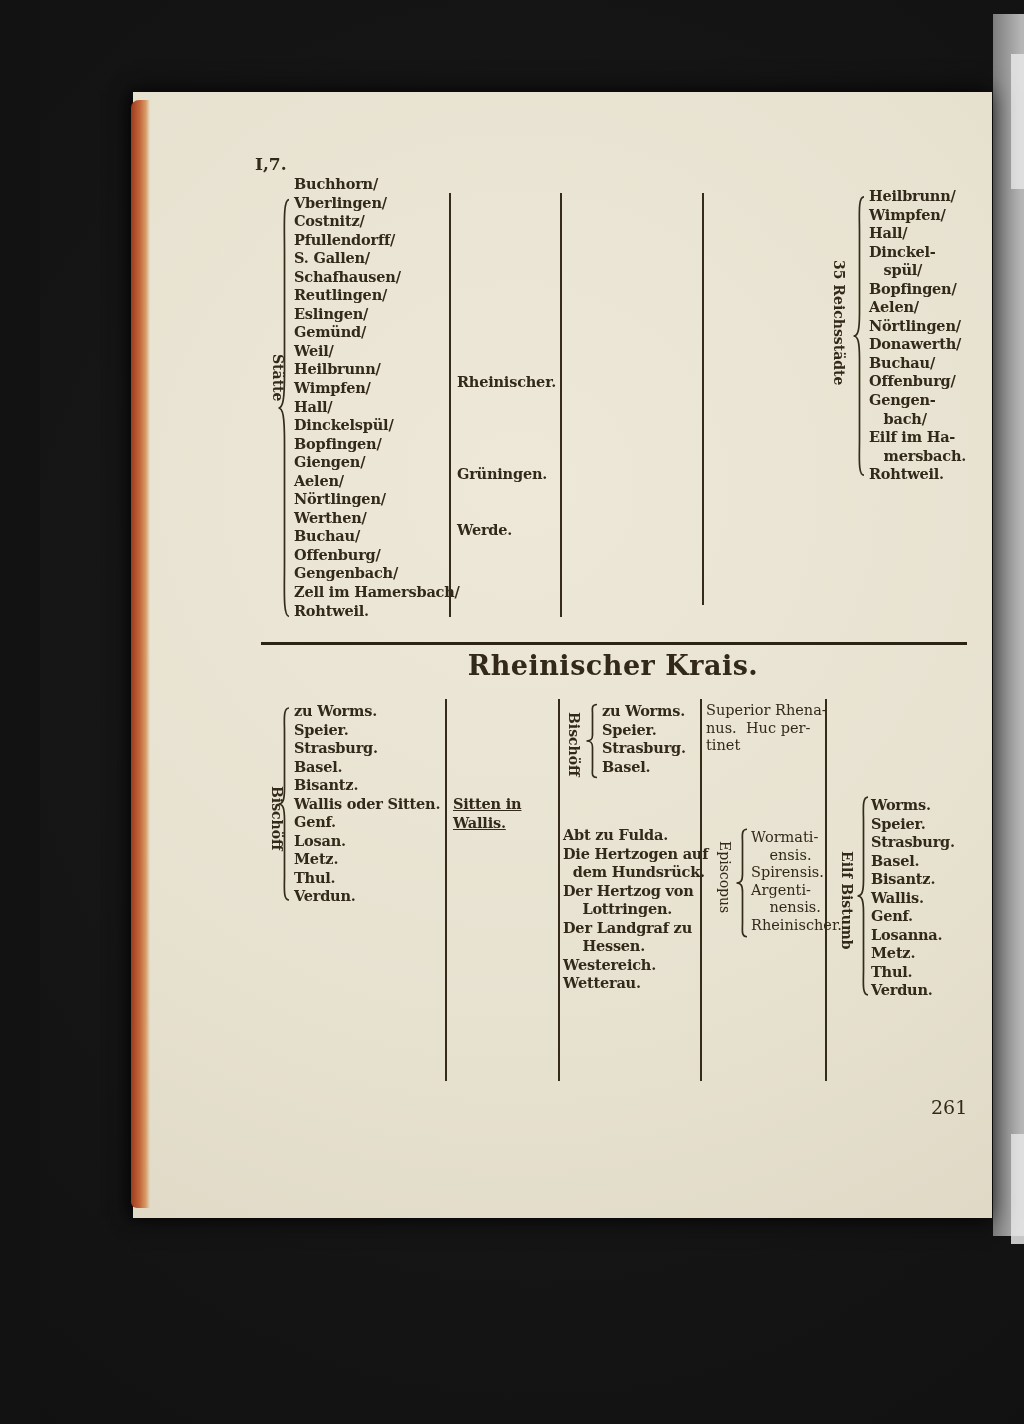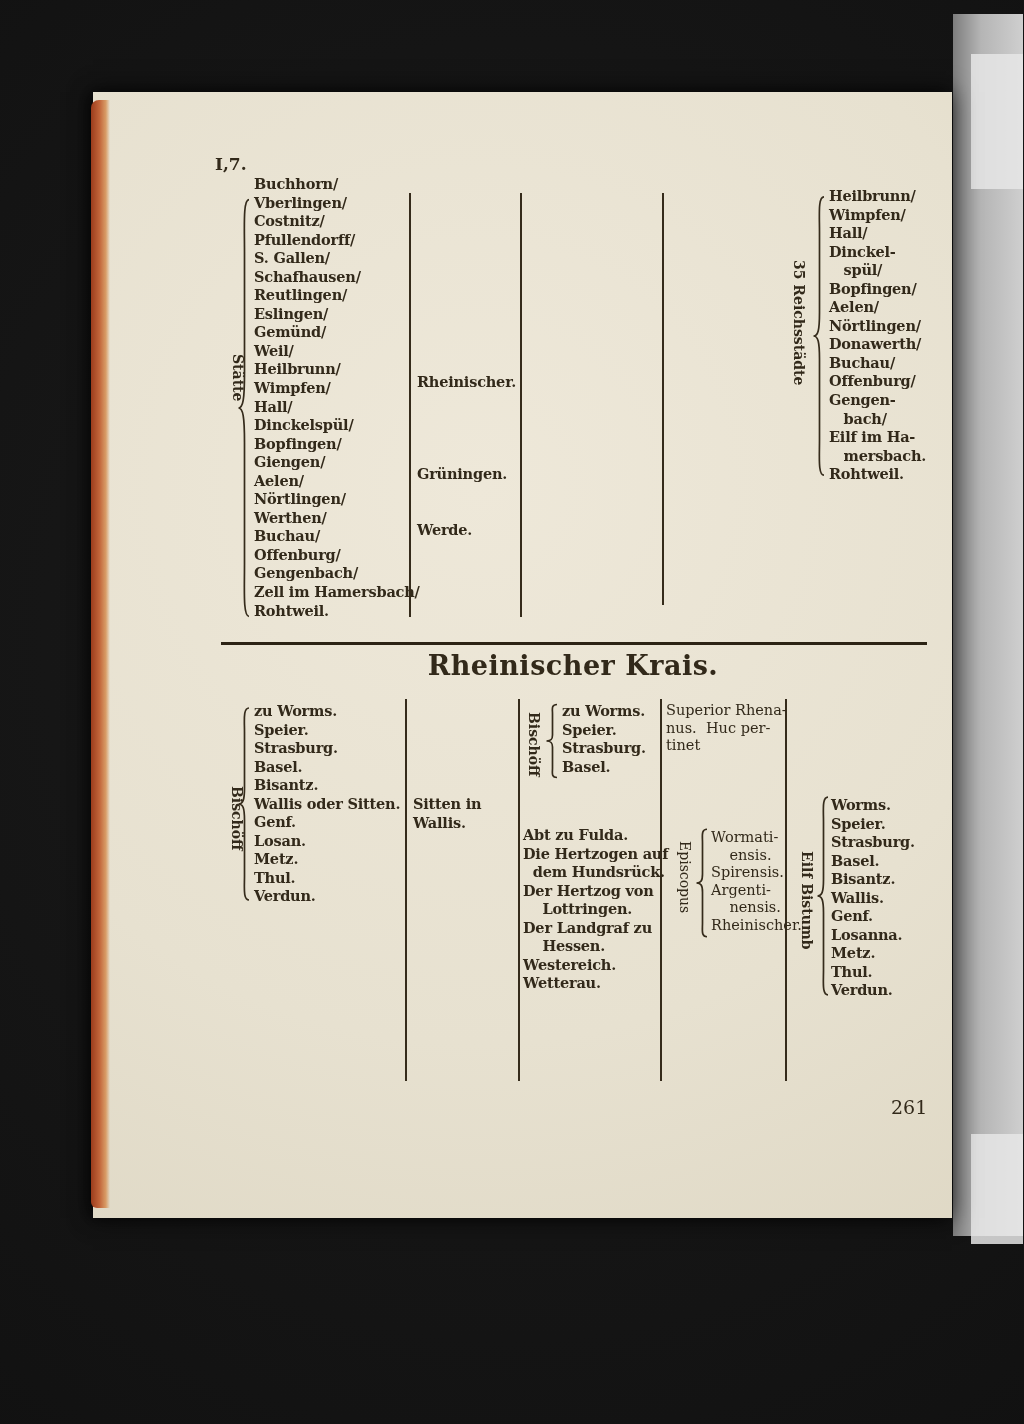--- a/index.html
+++ b/index.html
@@ -1,19 +1,19 @@
 <!DOCTYPE html>
 <html><head>
 <meta charset="utf-8">
 <style>
   html,body{margin:0;padding:0;background:#121212;}
   body{width:1024px;height:1424px;position:relative;overflow:hidden;
        font-family:"DejaVu Serif",serif;}
   .scan{position:absolute;inset:0;background:
-        radial-gradient(130% 100% at 50% 45%, #1b1b1b 0%, #111 70%, #0a0a0a 100%);}
+        radial-gradient(130% 100% at 50% 45%, #1b1b1b 0%, #111 70%, #0a0a0a 100%); margin-left: 40px;}
 
   
   .right-edge{position:absolute;left:953px;top:14px;width:70px;height:1222px;
       background:linear-gradient(to right,#7d7d7d,#b5b5b5 40%,#cfcfcf);}
   .edge-hl{position:absolute;left:18px;width:52px;background:#e6e6e6;opacity:.85;}
   .edge-hl.top{top:40px;height:135px;}
   .edge-hl.bottom{top:1120px;height:110px;}
 
   
   .page{position:absolute;left:93px;top:92px;width:859px;height:1126px;
@@ -149,21 +149,21 @@
         <div class="line">Strasburg.</div>
         <div class="line">Basel.</div>
         <div class="line">Bisantz.</div>
         <div class="line">Wallis oder Sitten.</div>
         <div class="line">Genf.</div>
         <div class="line">Losan.</div>
         <div class="line">Metz.</div>
         <div class="line">Thul.</div>
         <div class="line">Verdun.</div>
       </div>
-    <div class="list fraktur" style="left:320px;top:703px;">
+    <div class="list fraktur" style="left:320px;top:703px;text-decoration:underline;">
         <div class="line">Sitten in</div>
         <div class="line">Wallis.</div>
       </div>
 
     <div class="vrule" style="left:312px;top:607px;height:382px;"></div>
     <div class="vrule" style="left:425px;top:607px;height:382px;"></div>
     <div class="vrule" style="left:567px;top:607px;height:382px;"></div>
     <div class="vrule" style="left:692px;top:607px;height:382px;"></div>
 
     <div class="vlabel" style="left:449px;top:620px;">Bischöff</div>

